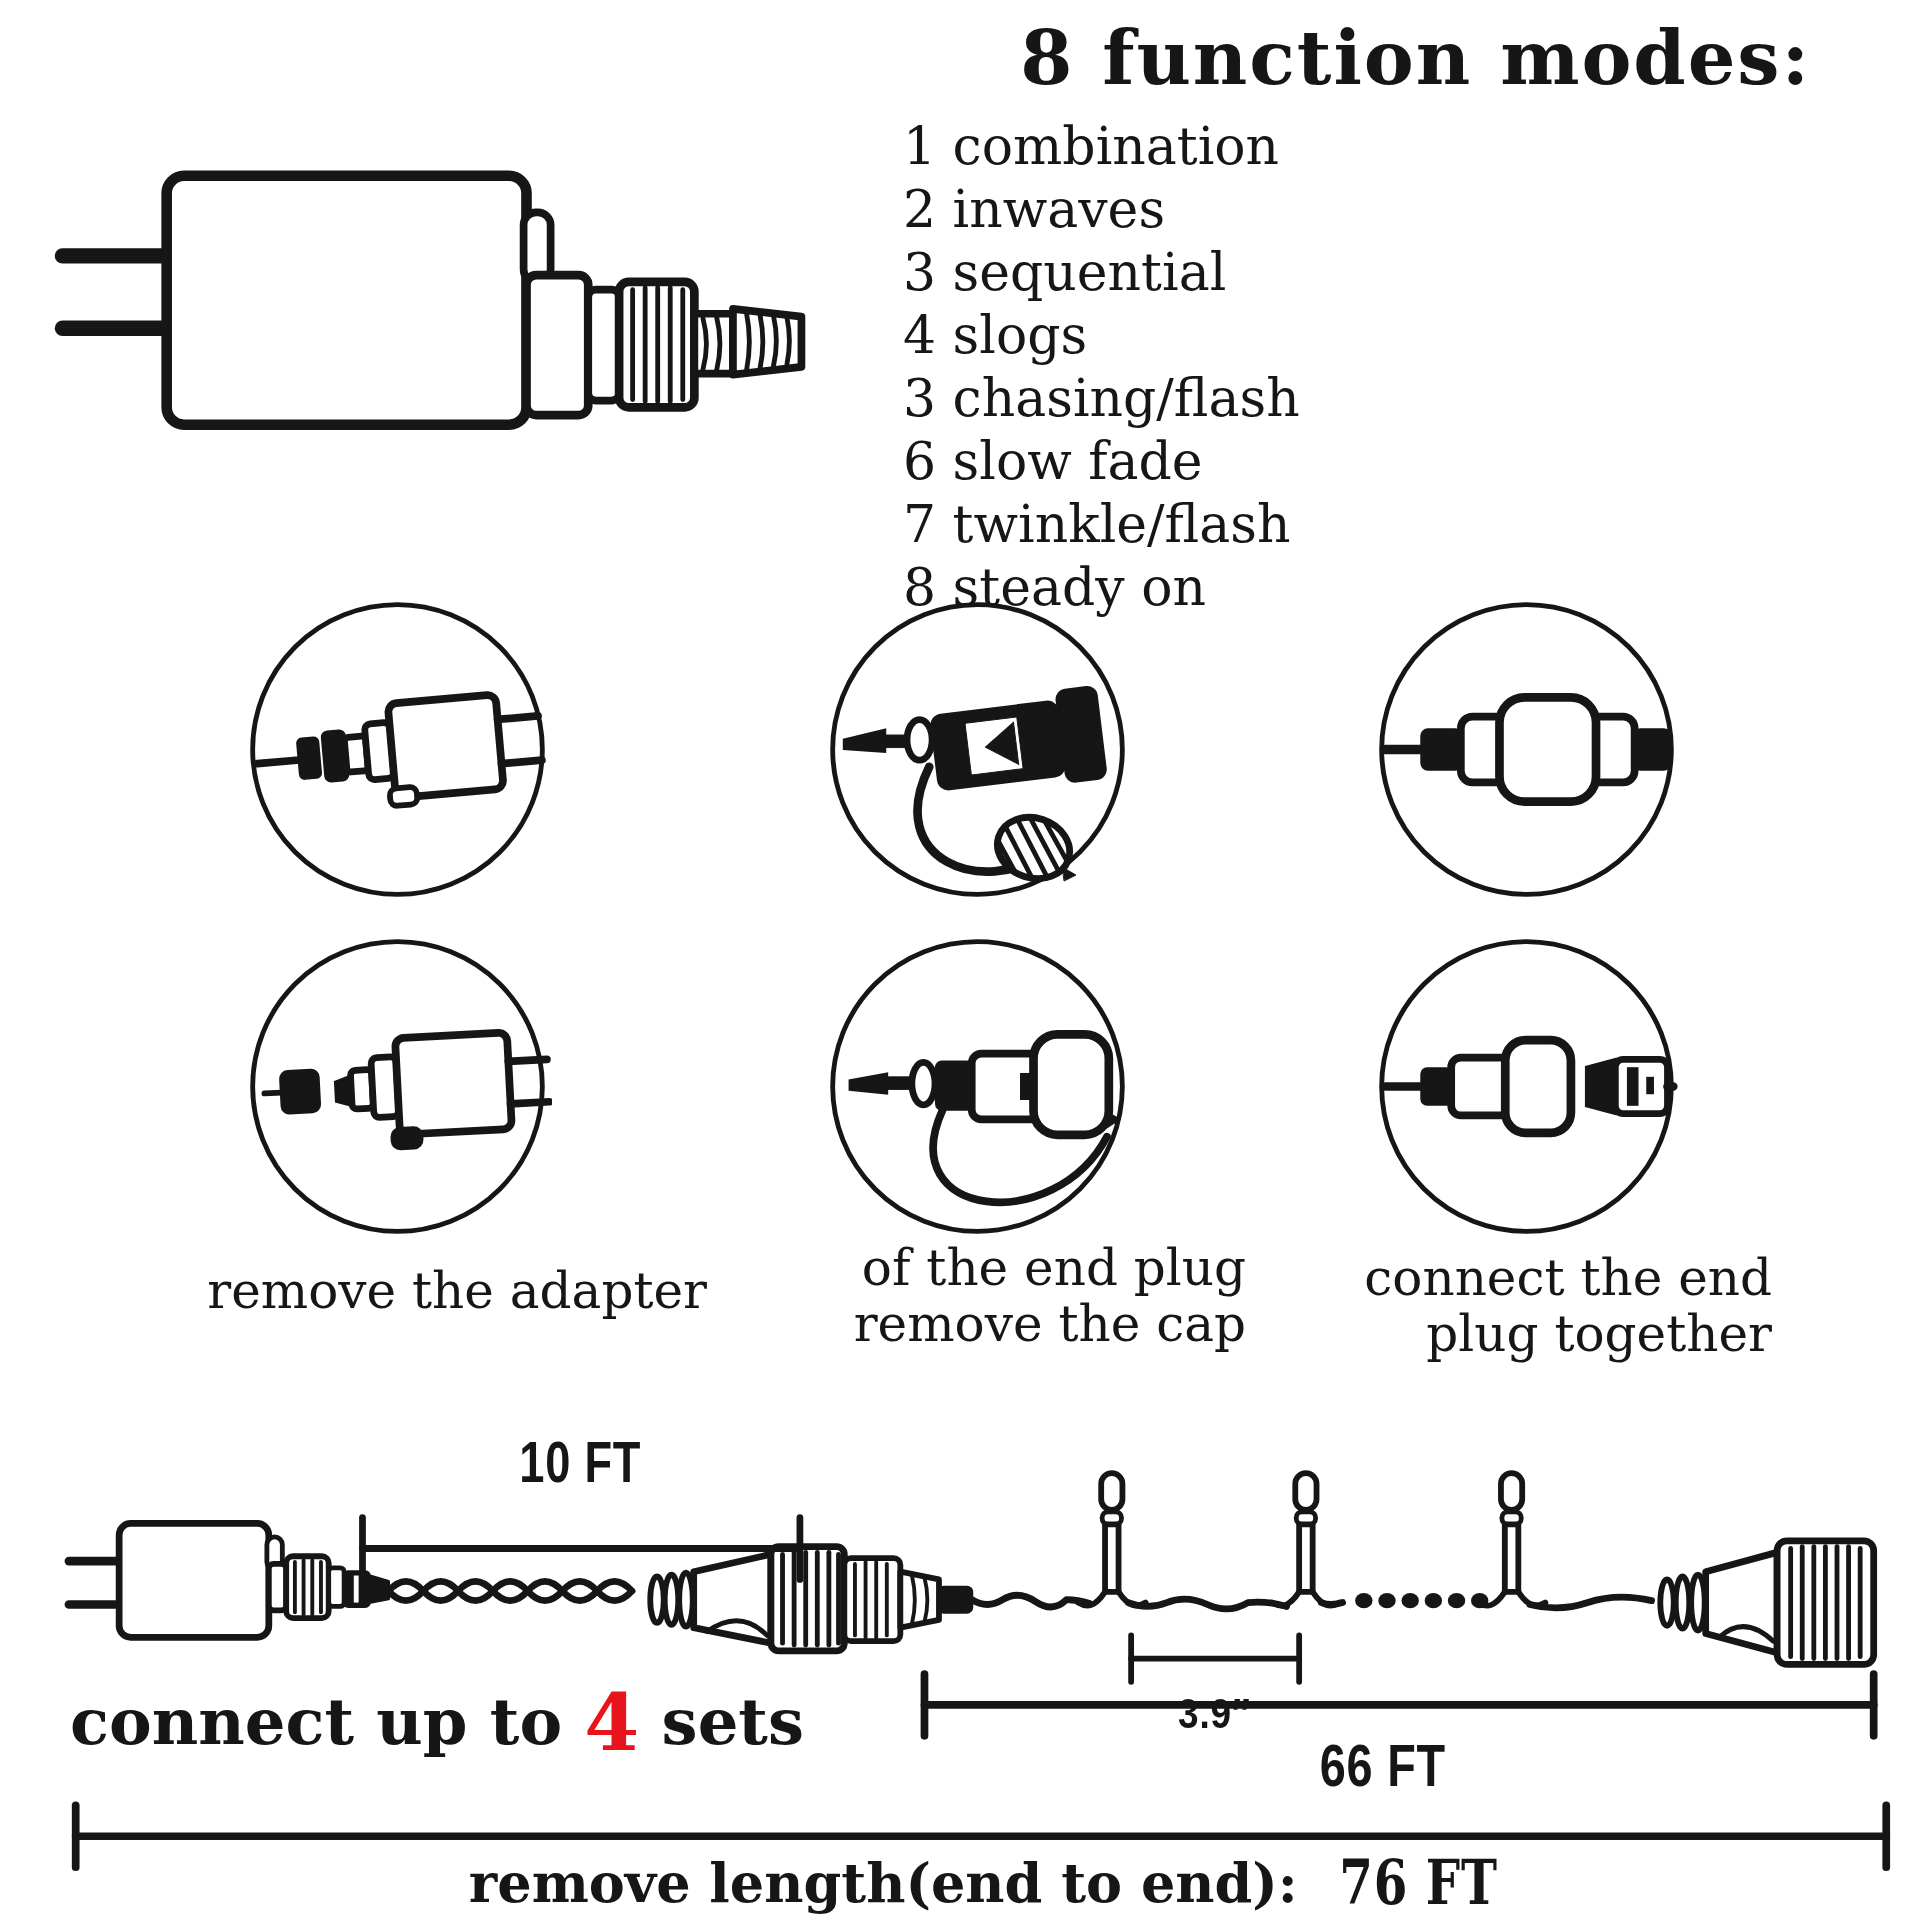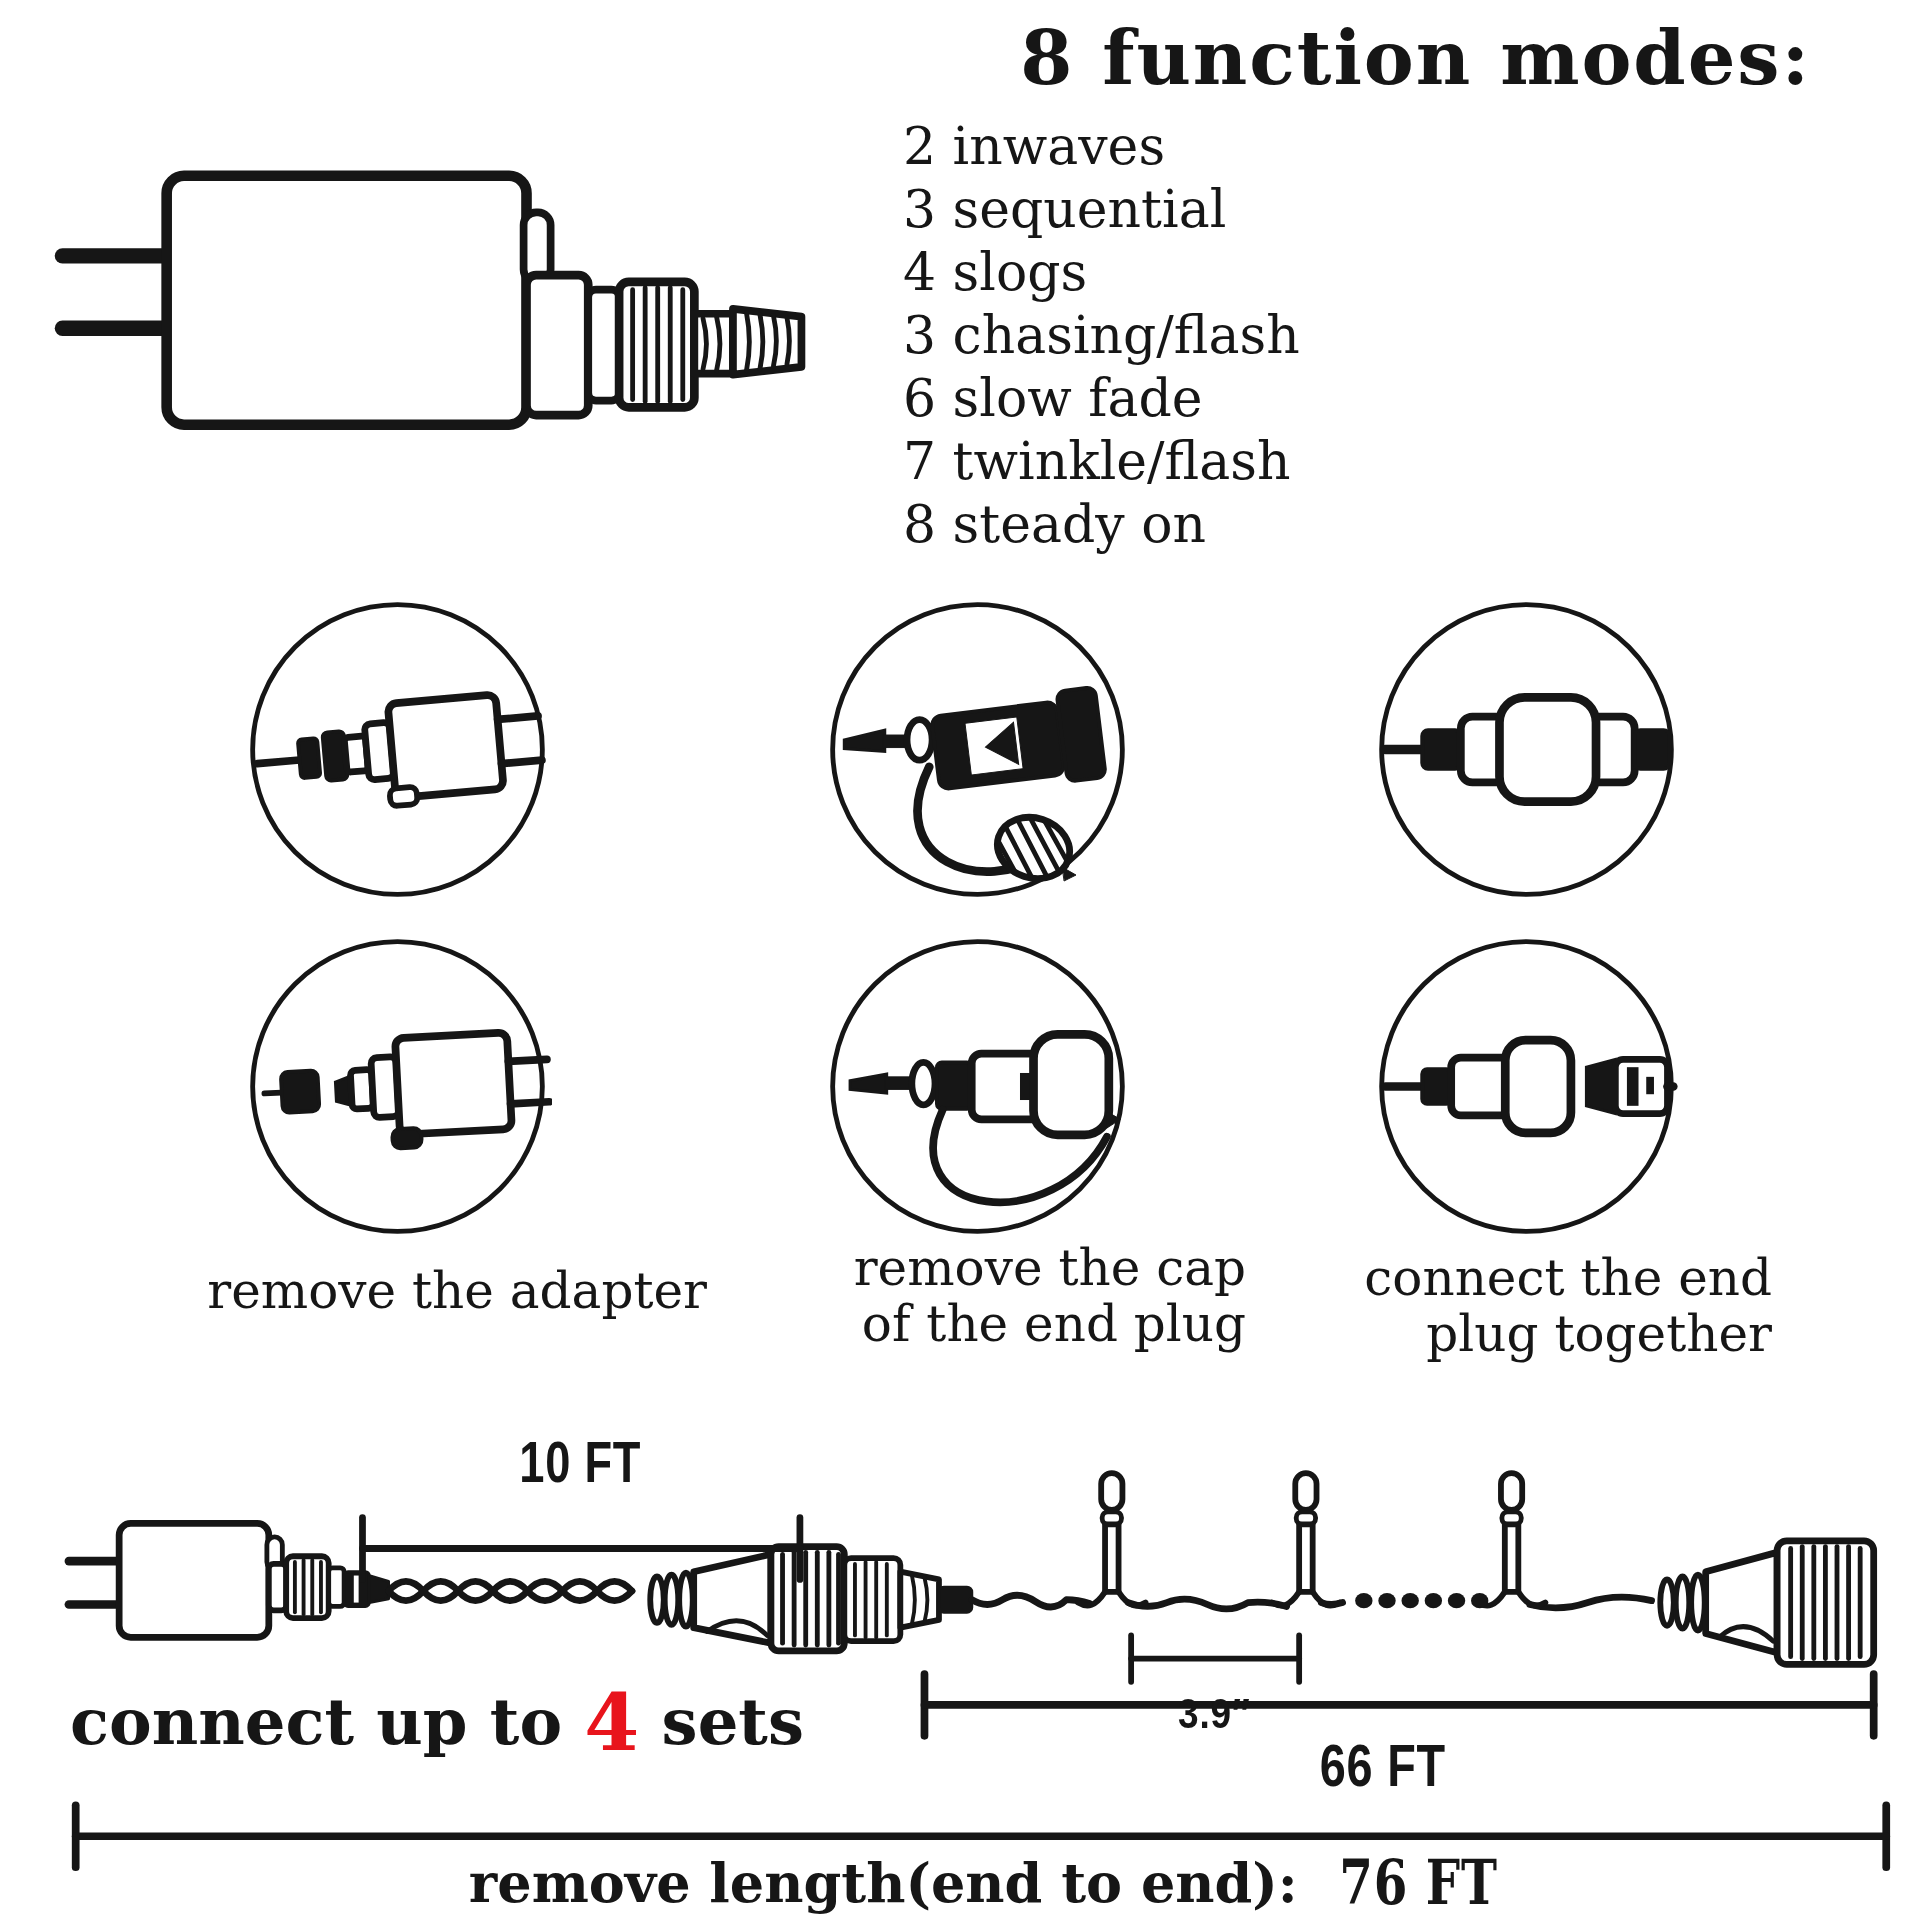--- a/index.html
+++ b/index.html
@@ -62,20 +62,21 @@
             <path d="M747,206 q6,28 0,56"></path>
           <path d="M761,207 q6,26 0,52"></path>
             <path d="M775,209 q5,24 0,48"></path>
         </g>
       </g>
     </g>
   </svg>
 
   <section class="modes">
     <h1 class="modes-title">8 function modes:</h1>
+    <div class="mode-line">1 combination</div>
     <div class="mode-line">2 inwaves</div>
     <div class="mode-line">3 sequential</div>
     <div class="mode-line">4 slogs</div>
     <div class="mode-line">3 chasing/flash</div>
     <div class="mode-line">6 slow fade</div>
     <div class="mode-line">7 twinkle/flash</div>
     <div class="mode-line">8 steady on</div>
   </section>
 
   <svg class="step-circle" style="left:243px;top:595px" viewBox="0 0 320 320">
@@ -185,22 +186,22 @@
       <rect x="264" y="140" width="12" height="40" fill="#161616" stroke="none"></rect>
       <rect x="284" y="150" width="8" height="18" fill="#161616" stroke="none"></rect>
       <path d="M306,160 H312" stroke-width="9"></path>
     </g>
   </svg>
 
   <div class="caption" style="left:128px;top:1263px;width:579px">
     <div>remove the adapter</div>
   </div>
   <div class="caption" style="left:763px;top:1240px;width:483px">
+    <div>of the end plug</div>
     <div>remove the cap</div>
-    <div>of the end plug</div>
   </div>
   <div class="caption" style="left:1289px;top:1250px;width:483px">
     <div>connect the end</div>
     <div>plug together</div>
   </div>
 
   <svg class="abs" style="left:39px;top:1448px" width="1854" height="454" viewBox="0 0 1920 470">
     <g fill="none" stroke="#161616" stroke-linecap="round" stroke-linejoin="round">
 
       <g>

